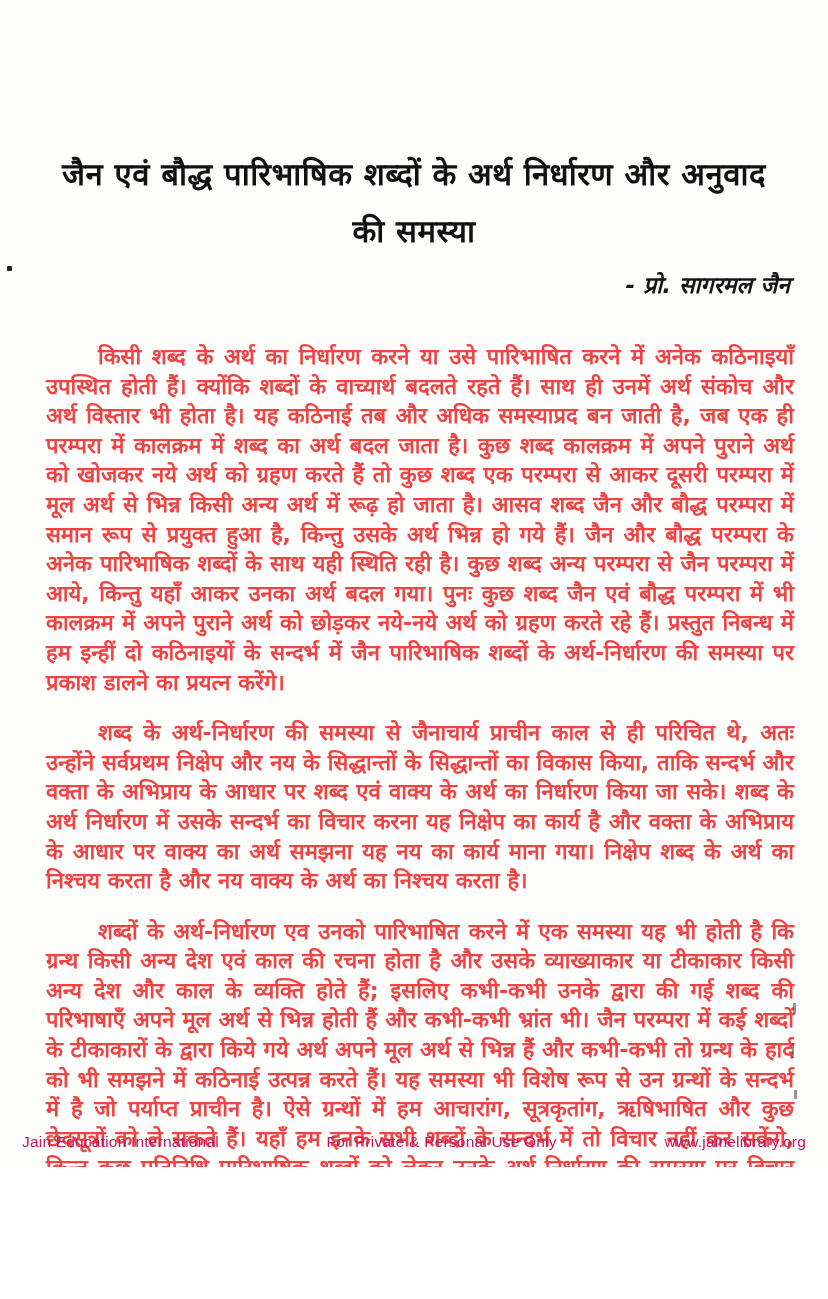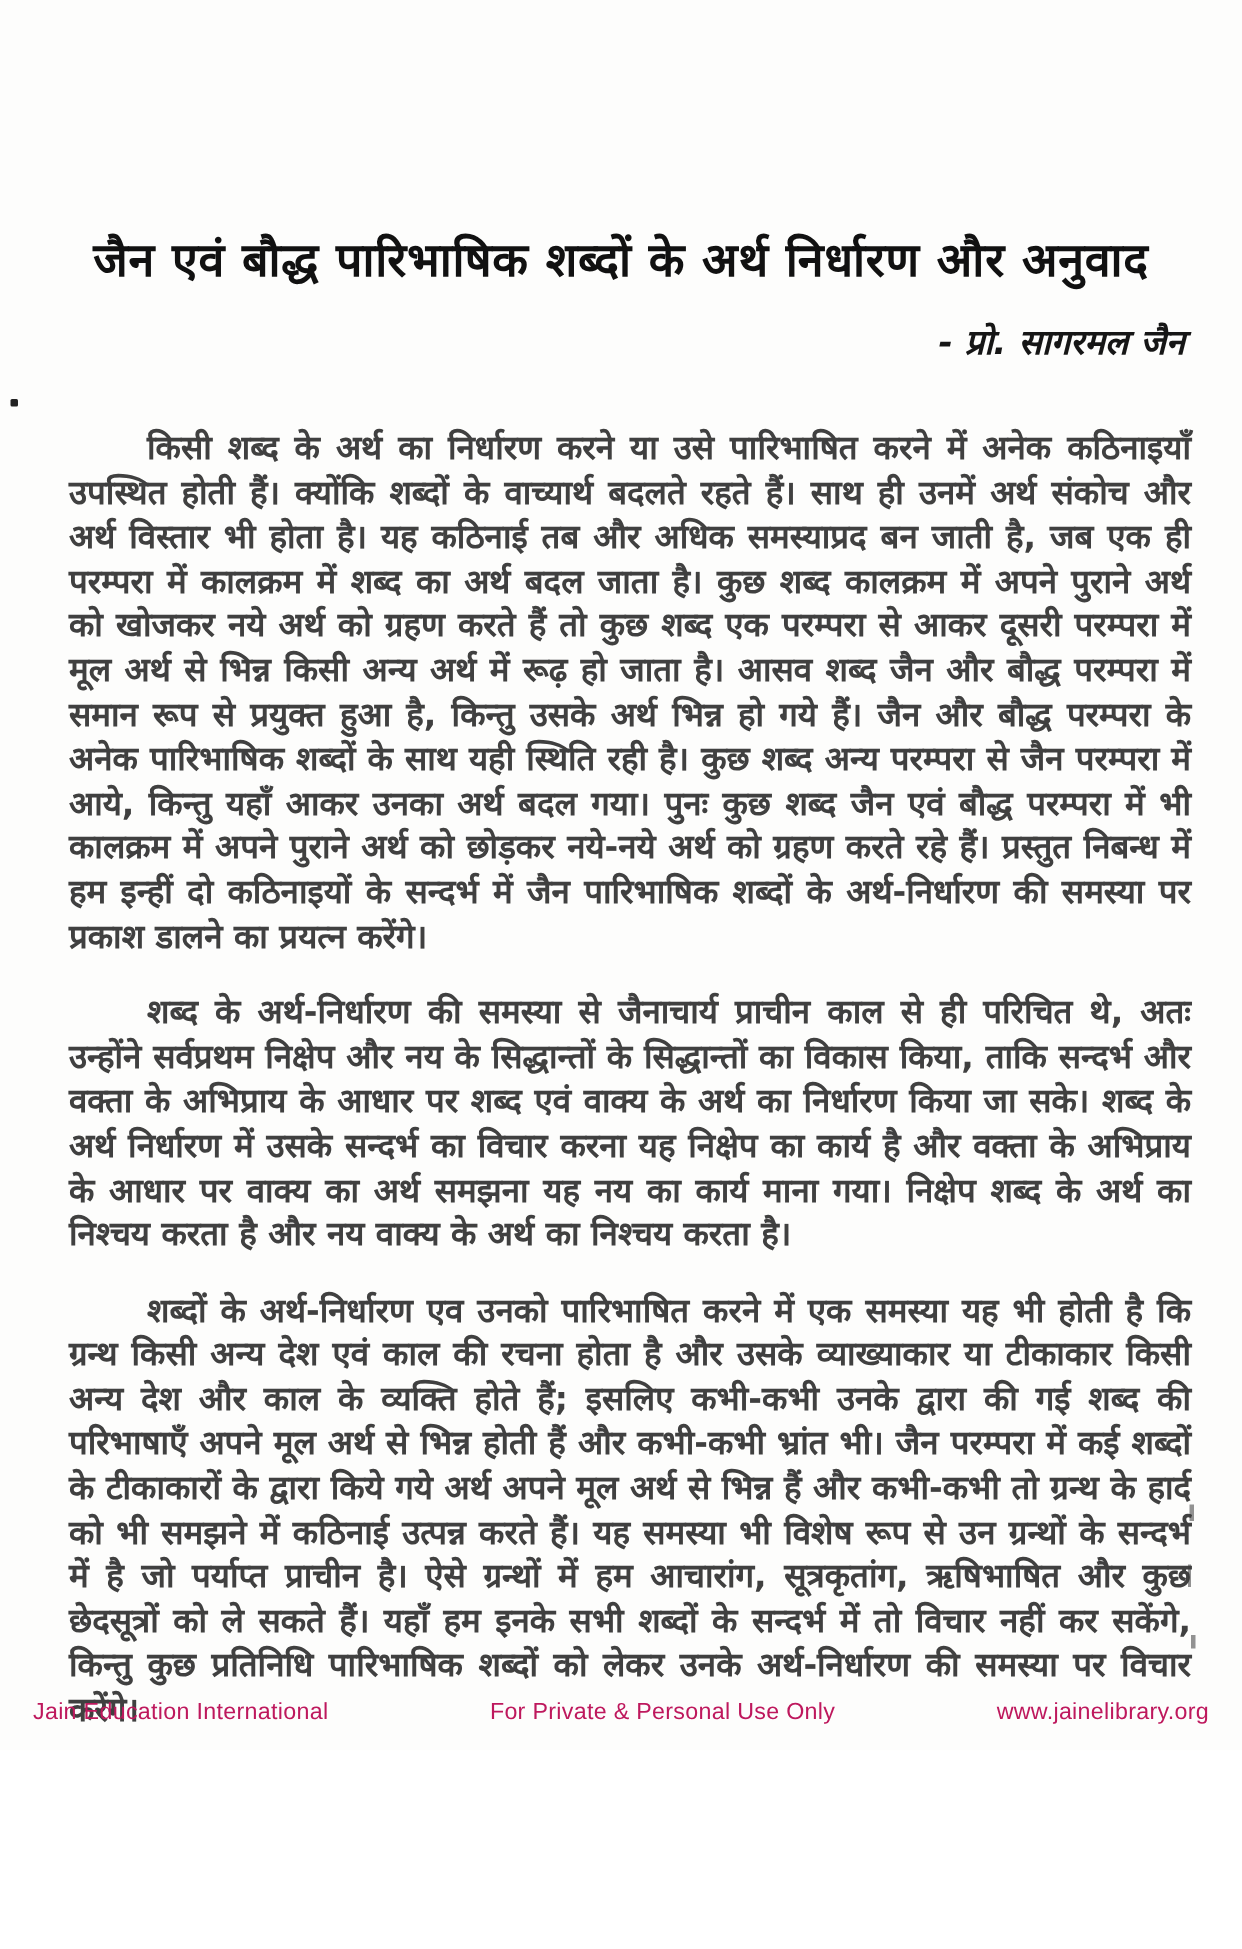--- a/index.html
+++ b/index.html
@@ -41,21 +41,21 @@
   .body-text {
     margin: 42px 34px 0 46px;
   }
   .body-text p {
     margin: 0 0 21px 0;
     font-size: 22px;
     font-weight: 600;
     line-height: 29.6px;
     text-align: justify;
     text-indent: 52px;
-    color: #404040;
+    color: #ef4444;
   }
   .margin-dot {
     position: absolute;
     left: 7px;
     top: 266px;
     width: 5px;
     height: 5px;
     background: #222222;
     border-radius: 1px;
   }
@@ -84,20 +84,21 @@
 </style>
 </head>
 <body>
 
 <div class="page">
 
   <div class="margin-dot"></div>
 
   <h1 class="title">
     <span class="title-line">जैन एवं बौद्ध पारिभाषिक शब्दों के अर्थ निर्धारण और अनुवाद</span>
+    <span class="title-line">की समस्या</span>
   </h1>
 
   <div class="author">- प्रो. सागरमल जैन</div>
 
   <div class="body-text">
     <p>किसी शब्द के अर्थ का निर्धारण करने या उसे पारिभाषित करने में अनेक कठिनाइयाँ उपस्थित होती हैं। क्योंकि शब्दों के वाच्यार्थ बदलते रहते हैं। साथ ही उनमें अर्थ संकोच और अर्थ विस्तार भी होता है। यह कठिनाई तब और अधिक समस्याप्रद बन जाती है, जब एक ही परम्परा में कालक्रम में शब्द का अर्थ बदल जाता है। कुछ शब्द कालक्रम में अपने पुराने अर्थ को खोजकर नये अर्थ को ग्रहण करते हैं तो कुछ शब्द एक परम्परा से आकर दूसरी परम्परा में मूल अर्थ से भिन्न किसी अन्य अर्थ में रूढ़ हो जाता है। आसव शब्द जैन और बौद्ध परम्परा में समान रूप से प्रयुक्त हुआ है, किन्तु उसके अर्थ भिन्न हो गये हैं। जैन और बौद्ध परम्परा के अनेक पारिभाषिक शब्दों के साथ यही स्थिति रही है। कुछ शब्द अन्य परम्परा से जैन परम्परा में आये, किन्तु यहाँ आकर उनका अर्थ बदल गया। पुनः कुछ शब्द जैन एवं बौद्ध परम्परा में भी कालक्रम में अपने पुराने अर्थ को छोड़कर नये-नये अर्थ को ग्रहण करते रहे हैं। प्रस्तुत निबन्ध में हम इन्हीं दो कठिनाइयों के सन्दर्भ में जैन पारिभाषिक शब्दों के अर्थ-निर्धारण की समस्या पर प्रकाश डालने का प्रयत्न करेंगे।</p>
     <p>शब्द के अर्थ-निर्धारण की समस्या से जैनाचार्य प्राचीन काल से ही परिचित थे, अतः उन्होंने सर्वप्रथम निक्षेप और नय के सिद्धान्तों के सिद्धान्तों का विकास किया, ताकि सन्दर्भ और वक्ता के अभिप्राय के आधार पर शब्द एवं वाक्य के अर्थ का निर्धारण किया जा सके। शब्द के अर्थ निर्धारण में उसके सन्दर्भ का विचार करना यह निक्षेप का कार्य है और वक्ता के अभिप्राय के आधार पर वाक्य का अर्थ समझना यह नय का कार्य माना गया। निक्षेप शब्द के अर्थ का निश्चय करता है और नय वाक्य के अर्थ का निश्चय करता है।</p>
     <p>शब्दों के अर्थ-निर्धारण एव उनको पारिभाषित करने में एक समस्या यह भी होती है कि ग्रन्थ किसी अन्य देश एवं काल की रचना होता है और उसके व्याख्याकार या टीकाकार किसी अन्य देश और काल के व्यक्ति होते हैं; इसलिए कभी-कभी उनके द्वारा की गई शब्द की परिभाषाएँ अपने मूल अर्थ से भिन्न होती हैं और कभी-कभी भ्रांत भी। जैन परम्परा में कई शब्दों के टीकाकारों के द्वारा किये गये अर्थ अपने मूल अर्थ से भिन्न हैं और कभी-कभी तो ग्रन्थ के हार्द को भी समझने में कठिनाई उत्पन्न करते हैं। यह समस्या भी विशेष रूप से उन ग्रन्थों के सन्दर्भ में है जो पर्याप्त प्राचीन है। ऐसे ग्रन्थों में हम आचारांग, सूत्रकृतांग, ऋषिभाषित और कुछ छेदसूत्रों को ले सकते हैं। यहाँ हम इनके सभी शब्दों के सन्दर्भ में तो विचार नहीं कर सकेंगे, किन्तु कुछ प्रतिनिधि पारिभाषिक शब्दों को लेकर उनके अर्थ-निर्धारण की समस्या पर विचार करेंगे।</p>
   </div>
 

